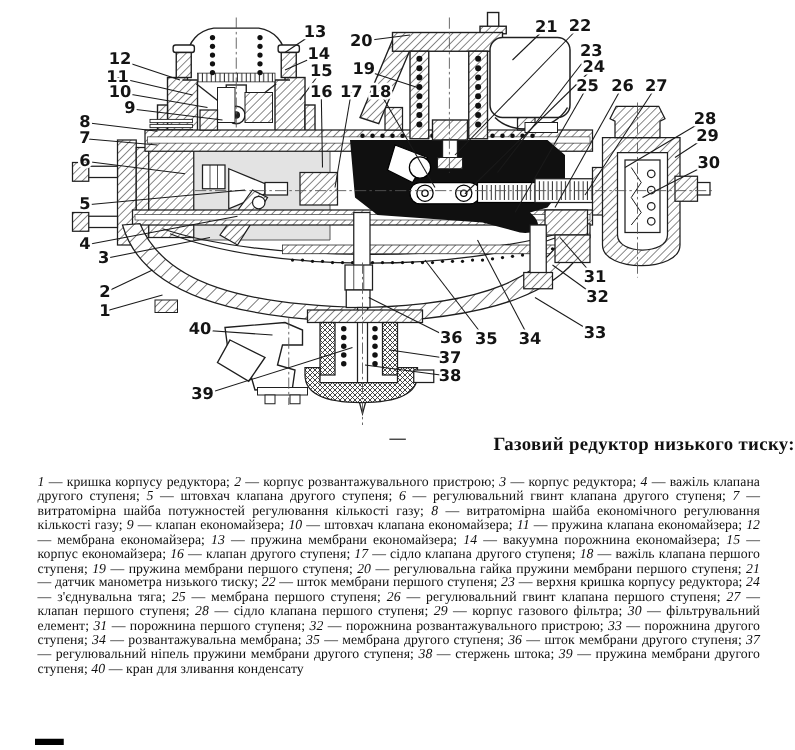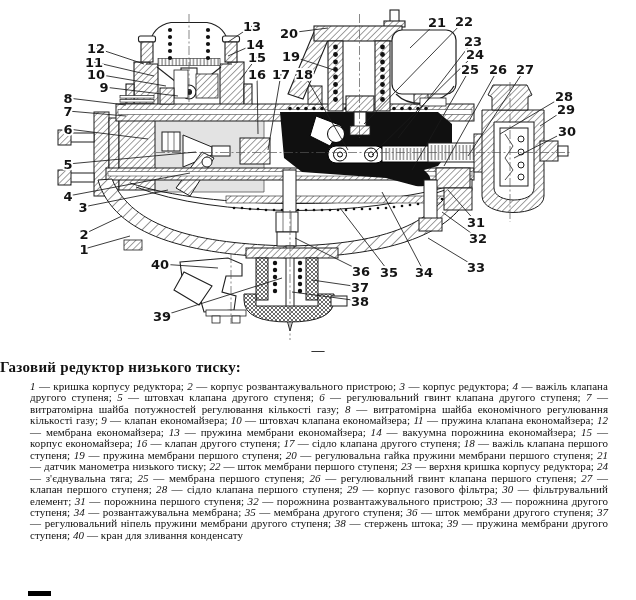--- a/index.html
+++ b/index.html
@@ -13,21 +13,21 @@
   .callout{
     font-family:"DejaVu Sans",sans-serif;font-size:13px;font-weight:700;fill:#141414;
     paint-order:stroke;stroke:#ffffff;stroke-width:4px;stroke-linejoin:round;
     text-anchor:middle;dominant-baseline:central;
   }
   .sep-dash{
     position:absolute;top:344px;left:0;width:100%;text-align:center;
     font-size:13px;font-weight:700;line-height:12px;
   }
   .cap-title{
-    position:absolute;top:359px;left:0;width:100%;text-align:left;
+    position:absolute;top:348px;left:0;width:100%;text-align:right;
     font-weight:700;font-size:15px;letter-spacing:.3px;
   }
   .legend{
     position:absolute;top:381px;left:30px;width:578px;
     font-size:11px;line-height:11.45px;text-align:justify;
     letter-spacing:.05px;
   }
   .legend em{font-style:italic;font-weight:400;}
   .page-mark{position:absolute;left:28px;top:591px;width:23px;height:5px;background:#000;}
 </style>

